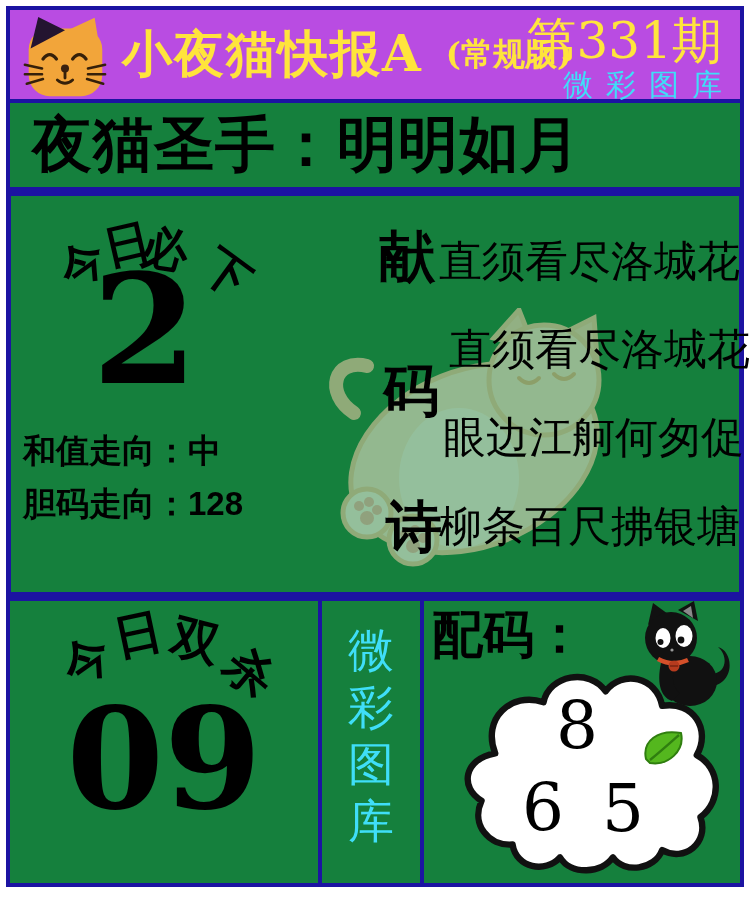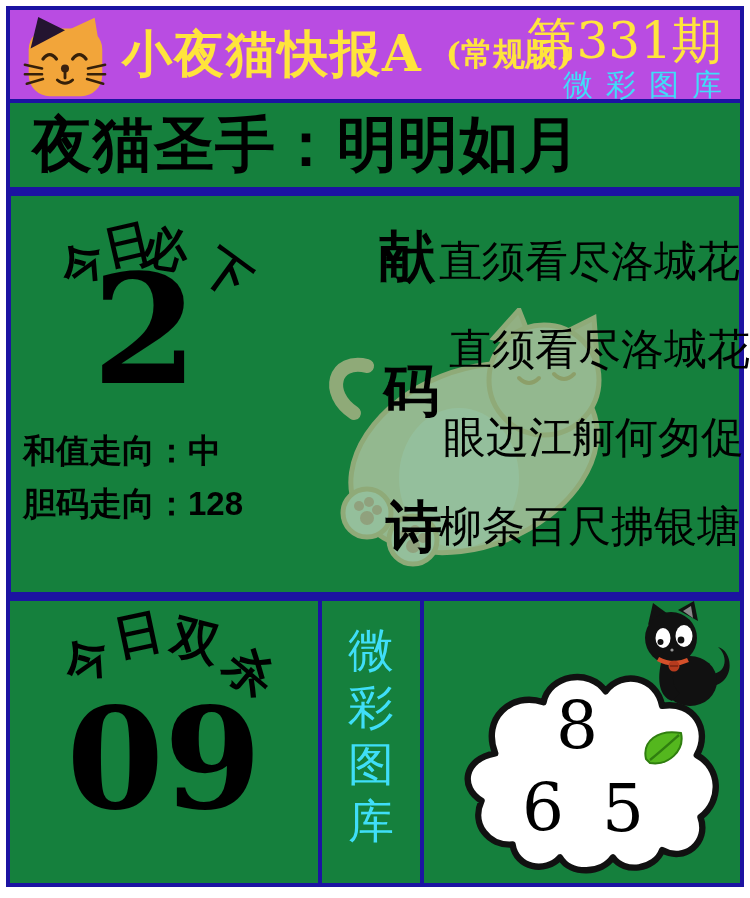--- a/index.html
+++ b/index.html
@@ -179,18 +179,19 @@
       <circle cx="43" cy="37" r="26" fill="#111"></circle>
       <ellipse cx="35" cy="37" rx="7.5" ry="10" fill="#fff"></ellipse>
       <ellipse cx="56" cy="35" rx="8.5" ry="11" fill="#fff"></ellipse>
       <circle cx="32.5" cy="41" r="3" fill="#111"></circle>
       <circle cx="53" cy="39" r="3.4" fill="#111"></circle>
       <circle cx="44" cy="49" r="1.6" fill="#999"></circle>
       <path d="M30,58 Q45,66 60,59" stroke="#d4502a" stroke-width="4.5" fill="none"></path>
       <circle cx="46" cy="65" r="5.5" fill="#b63b1e"></circle>
       <path d="M42,65 L50,65" stroke="#7a2510" stroke-width="1.5"></path>
     </svg>
+    <div class="match-label">配码：</div>
     <span class="cloud-num n8">8</span>
     <span class="cloud-num n6">6</span>
     <span class="cloud-num n5">5</span>
   </div>
 
 </div>
 
 </body></html>

